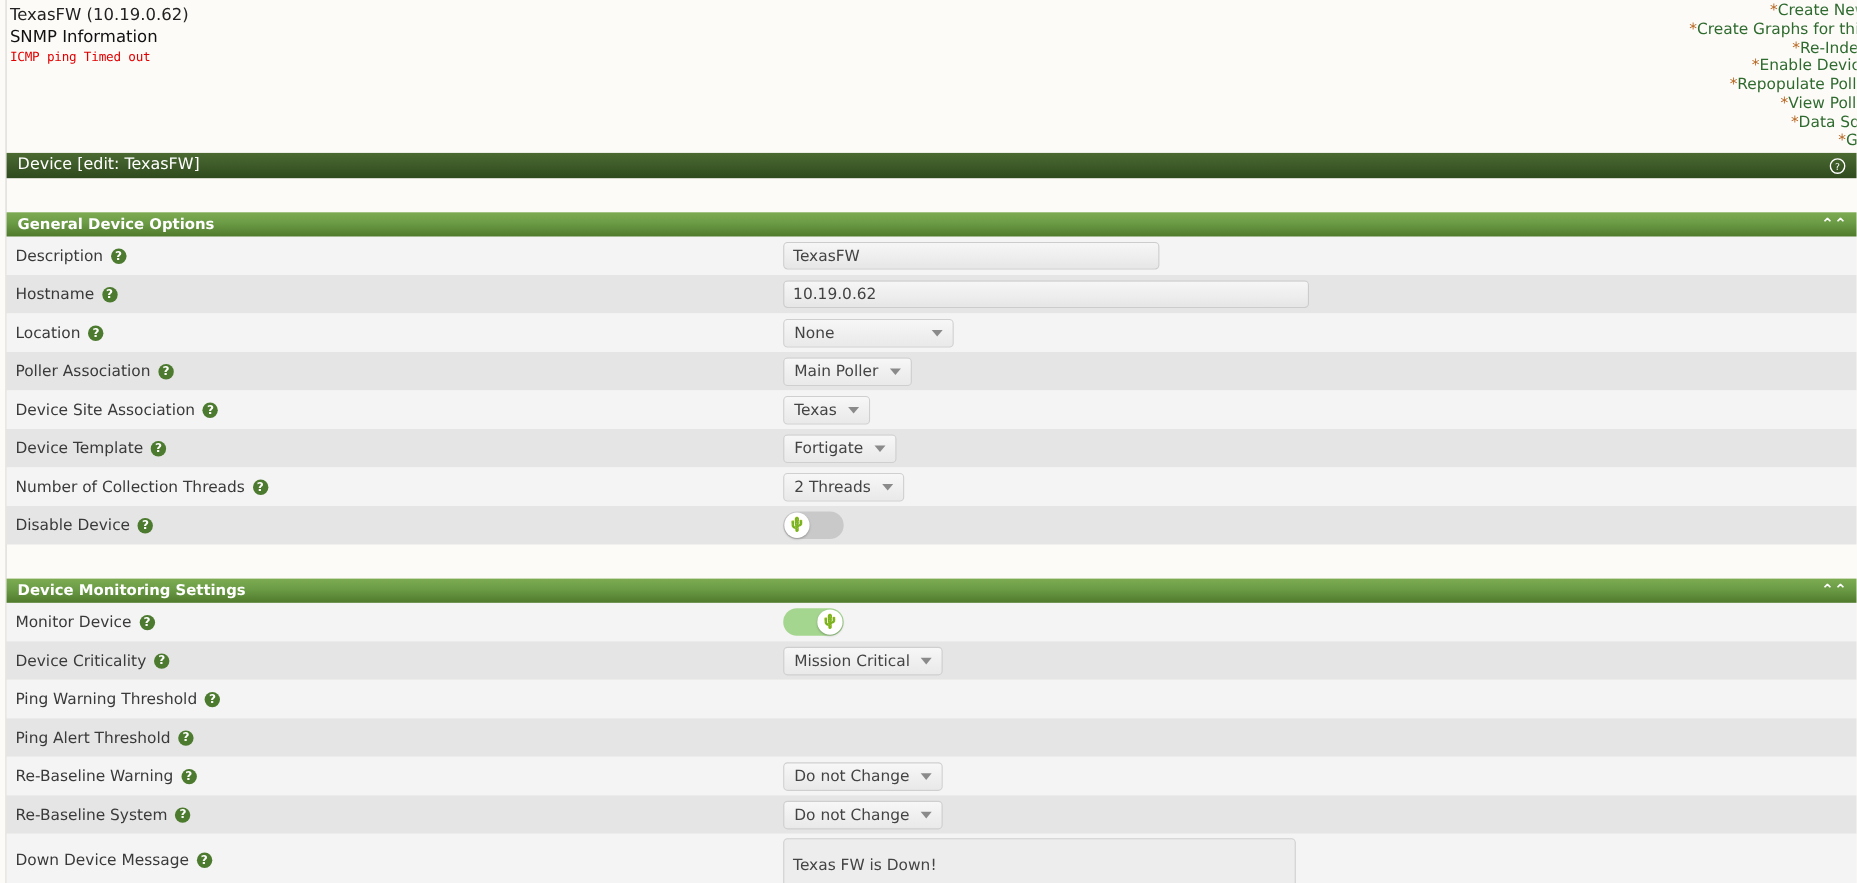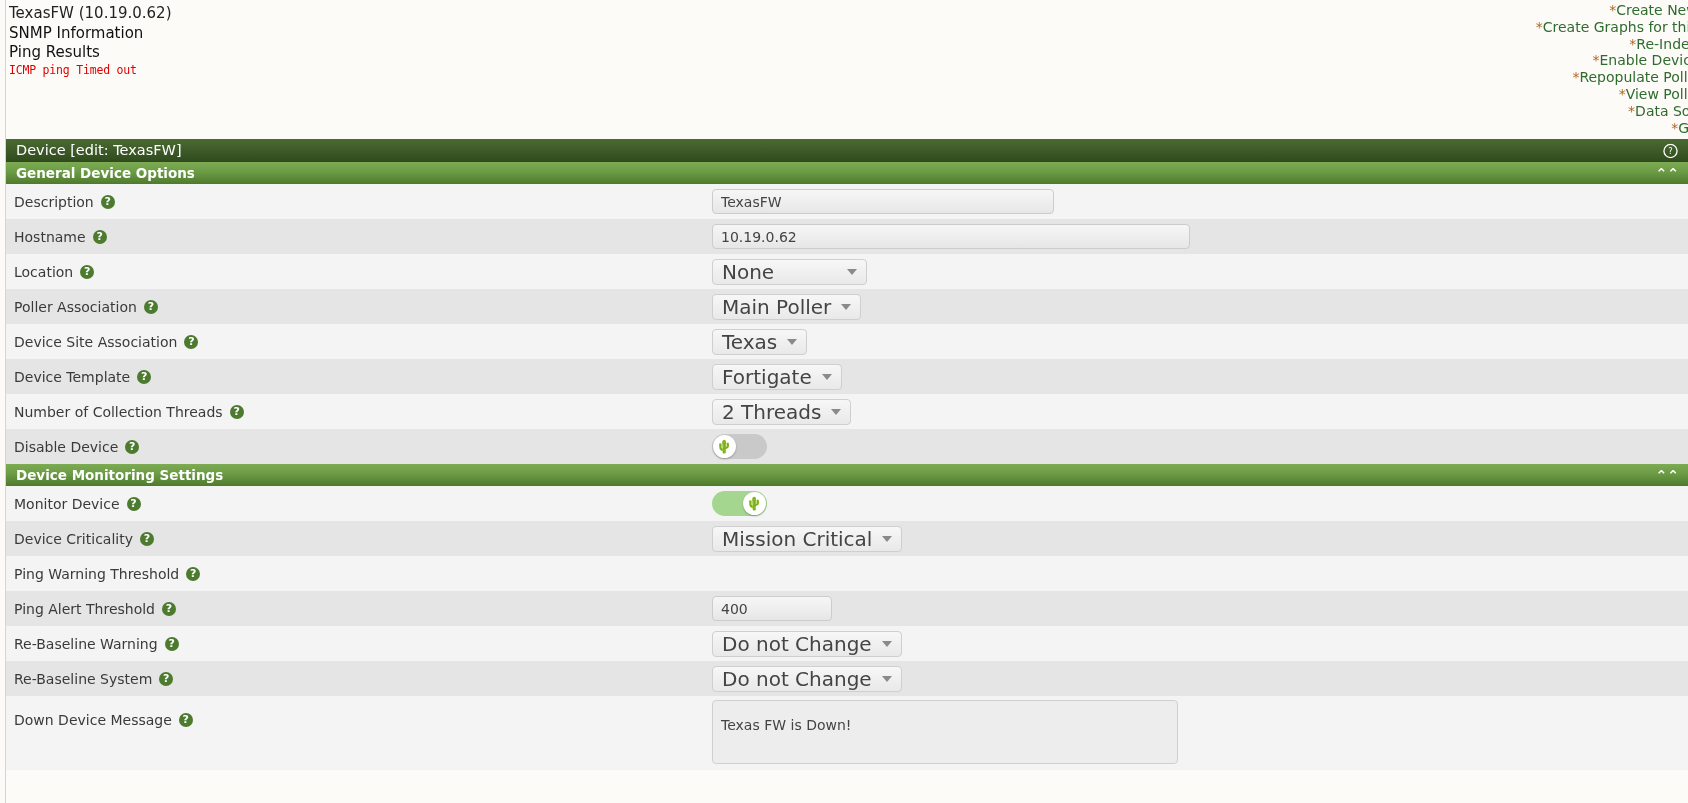--- a/index.html
+++ b/index.html
@@ -94,20 +94,21 @@
   .section-bar {
     height: 22px;
     background: linear-gradient(to bottom, #7cab52 0%, #6b9b45 45%, #4f7a2c 100%);
     color: #ffffff;
     font-size: 13.5px;
     font-weight: bold;
     line-height: 22px;
     padding-left: 10px;
     box-sizing: border-box;
     position: relative;
+    margin-top: 31px;
   }
   .section-bar .collapse {
     position: absolute;
     right: 9px; top: 50%;
     transform: translateY(-50%);
     color: #fff;
     font-size: 14px;
     line-height: 1;
     font-weight: bold;
   }
@@ -161,21 +162,21 @@
   .txt.w-desc { width: 342px; }
   .txt.w-host { width: 478px; }
   .txt.w-num  { width: 120px; }
 
   .sel {
     height: 26px;
     box-sizing: border-box;
     border: 1px solid #cfcfcf;
     border-radius: 4px;
     background: linear-gradient(to bottom, #f7f7f7 0%, #efefef 55%, #e9e9e9 100%);
-    font-size: 20px;
+    font-size: 14px;
     color: #444;
     padding: 0 9px;
     display: inline-flex;
     align-items: center;
     gap: 10px;
     white-space: nowrap;
   }
   .caret {
     width: 0; height: 0;
     border-left: 5px solid transparent;
@@ -228,21 +229,20 @@
 </style>
 </head>
 <body>
 
 <div class="page">
   <div class="left-rule"></div>
 
   <div class="status-block">
     <div class="dev-title">TexasFW (10.19.0.62)</div>
     <div class="sec-head">SNMP Information</div>
-    <div class="sec-head">Ping Results</div>
     <div class="err-line">ICMP ping Timed out</div>
   </div>
 
   <div class="actions">
     <a href="#"><span class="star">*</span><span>Create New Device</span></a>
     <a href="#"><span class="star">*</span><span>Create Graphs for this Device</span></a>
     <a href="#"><span class="star">*</span><span>Re-Index Device</span></a>
     <a href="#"><span class="star">*</span><span>Enable Device Debug</span></a>
     <a href="#"><span class="star">*</span><span>Repopulate Poller Cache</span></a>
     <a href="#"><span class="star">*</span><span>View Poller Cache</span></a>
@@ -401,23 +401,20 @@
         <span>Ping Warning Threshold</span>
         <span class="qmark">?</span>
       </div>
     </div>
 
     <div class="row alt">
       <div class="label">
         <span>Ping Alert Threshold</span>
         <span class="qmark">?</span>
       </div>
-      <div class="field">
-        <input class="txt w-num" value="400" style="">
-      </div>
     </div>
 
     <div class="row">
       <div class="label">
         <span>Re-Baseline Warning</span>
         <span class="qmark">?</span>
       </div>
       <div class="field">
         <div class="sel">
           <span>Do not Change</span>

